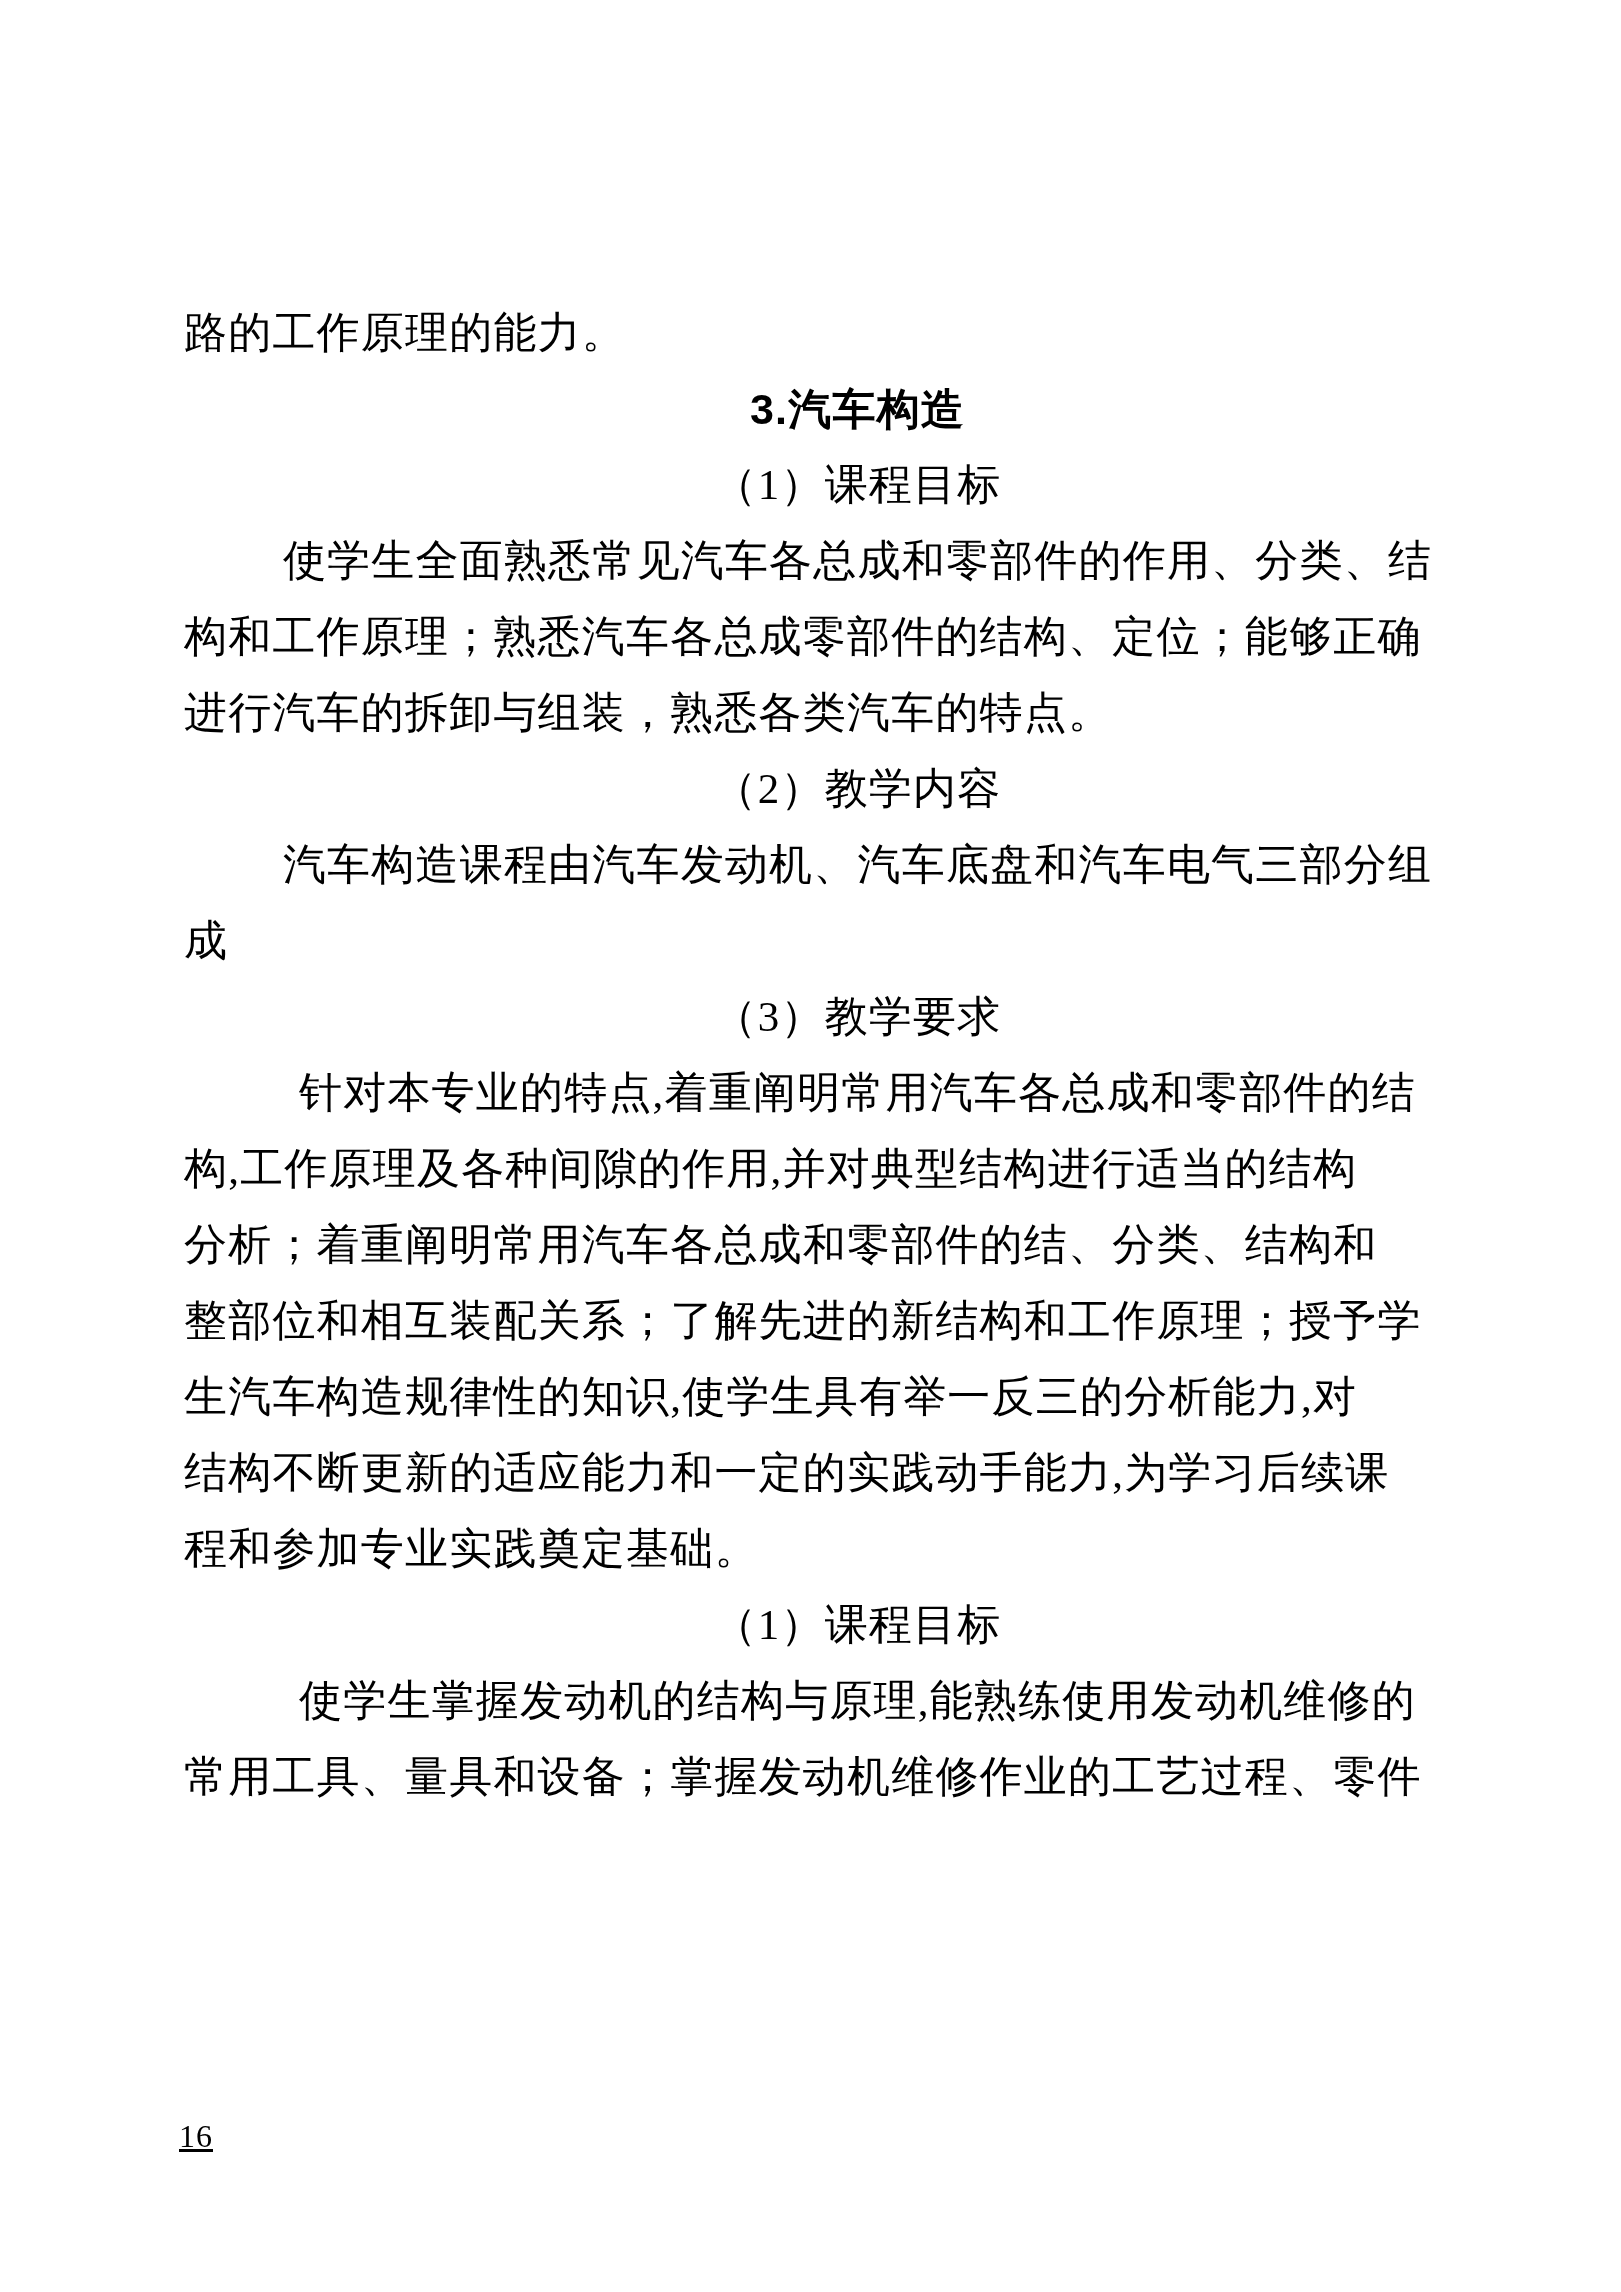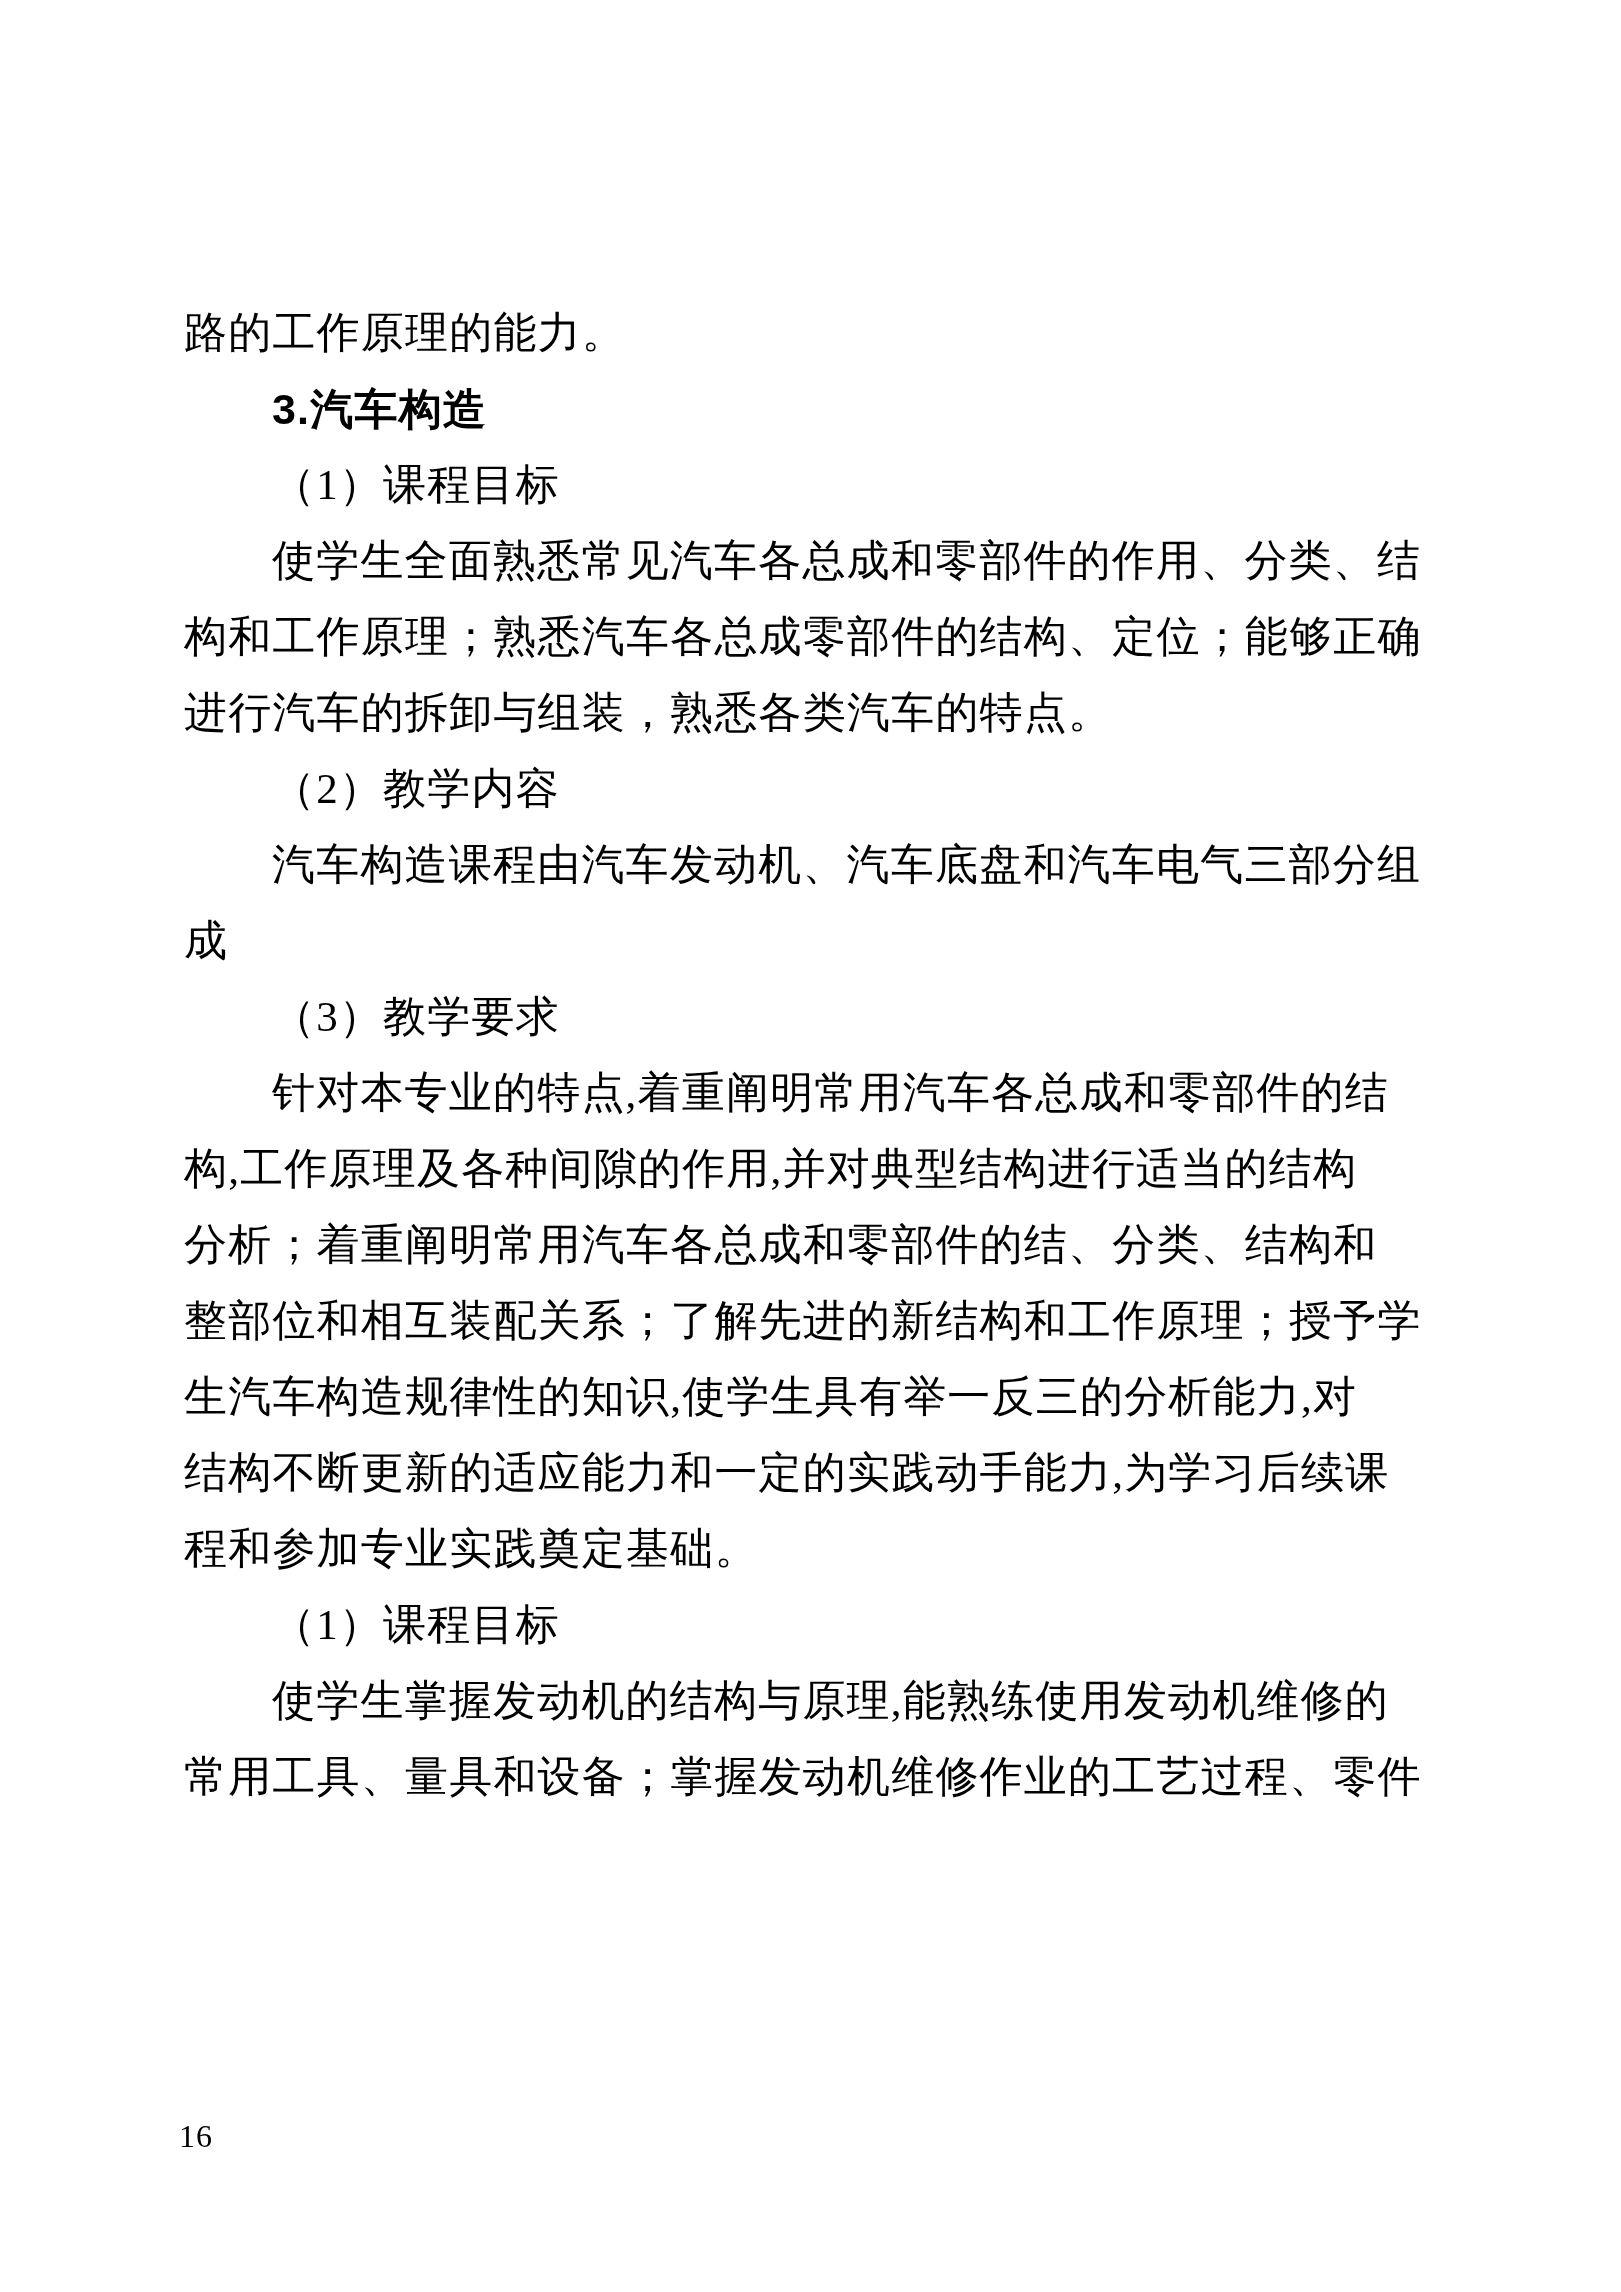--- a/index.html
+++ b/index.html
@@ -24,33 +24,35 @@
     font-size: 43px;
     letter-spacing: 1.2px;
   }
   .line {
     height: 76px;
     line-height: 76px;
     white-space: nowrap;
   }
   .indent {
     text-indent: 88px;
+    text-align: center;
   }
   .heading {
     font-weight: 700;
     font-family: "Liberation Sans", sans-serif;
   }
   .page-number {
     position: absolute;
     left: 179px;
     top: 2115px;
     font-size: 32px;
     line-height: 43px;
     letter-spacing: 1px;
     font-family: "Liberation Serif", serif;
+    text-decoration: underline;
   }
 </style>
 </head>
 <body>
 
 <div class="page">
   <div class="text-block">
     <div class="line">路的工作原理的能力。</div>
     <div class="line heading indent">3.汽车构造</div>
     <div class="line indent">（1）课程目标</div>

